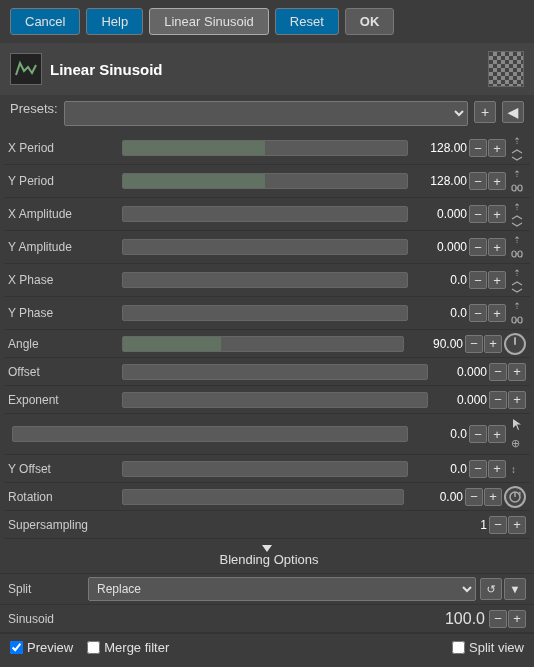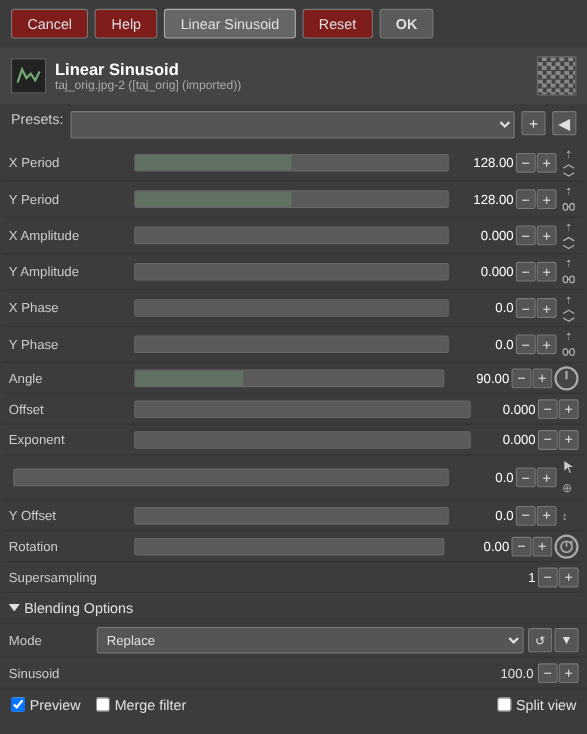--- a/index.html
+++ b/index.html
@@ -14,21 +14,21 @@
 
     
     .top-bar {
       background: #3c3c3c;
       padding: 8px 10px;
       display: flex;
       gap: 6px;
       align-items: center;
     }
     .top-bar button {
-      background: #7f1d1d;
+      background: #0369a1;
       color: #e0e0e0;
       border: 1px solid #777;
       border-radius: 3px;
       padding: 5px 14px;
       cursor: pointer;
       font-size: 13px;
     }
 
     
     .header {
@@ -214,20 +214,21 @@
     }
 
     
     .section-header {
       display: flex;
       align-items: center;
       padding: 6px 8px;
       background: #3c3c3c;
       cursor: pointer;
       border-bottom: 1px solid #333;
+      flex-direction: column;
     }
     .section-header-label {
       font-size: 13px;
       color: #e0e0e0;
       margin-left: 4px;
     }
     .triangle {
       width: 0;
       height: 0;
       border-left: 5px solid transparent;
@@ -324,21 +325,20 @@
 
 <div class="header">
   <div class="header-left">
     <div class="header-icon">
       <svg width="24" height="24" viewBox="0 0 24 24">
         <polyline points="2,18 6,6 10,14 14,10 18,16 22,8" fill="none" stroke="#7a7" stroke-width="2"></polyline>
       </svg>
     </div>
     <div class="header-title-block">
       <div class="title">Linear Sinusoid</div>
-      <div class="subtitle">taj_orig.jpg-2 ([taj_orig] (imported))</div>
     </div>
   </div>
   <div class="header-preview"></div>
 </div>
 
 <div class="presets-row">
   <span class="presets-label">Presets:</span>
   <select class="presets-select">
     <option value=""></option>
   </select>
@@ -572,34 +572,34 @@
       </div>
     </div>
   </div>
 
 <div class="section-header">
   <div class="triangle"></div>
   <span class="section-header-label">Blending Options</span>
 </div>
 
 <div class="blend-row">
-  <span class="blend-label">Mode</span>
+  <span class="blend-label">Split</span>
   <select class="blend-select">
     <option>Replace</option>
   </select>
   <div class="blend-controls">
     <div class="icon-btn" style="font-size:11px;">↺</div>
     <div class="icon-btn" style="font-size:11px;">▼</div>
   </div>
 </div>
 
 <div class="blend-row">
   <span class="blend-label">Sinusoid</span>
   <div style="flex:1;"></div>
-  <span style="color:#e0e0e0;font-size:12px;margin-right:4px;">100.0</span>
+  <span style="color:#e0e0e0;font-size:16px;margin-right:4px;">100.0</span>
   <div class="ctrl-btn">−</div>
   <div class="ctrl-btn" style="margin-left:1px;">+</div>
 </div>
 
 <div class="bottom-bar">
   <label class="checkbox-label">
     <input type="checkbox" checked="" style="">
     <span>Preview</span>
   </label>
   <label class="checkbox-label">

